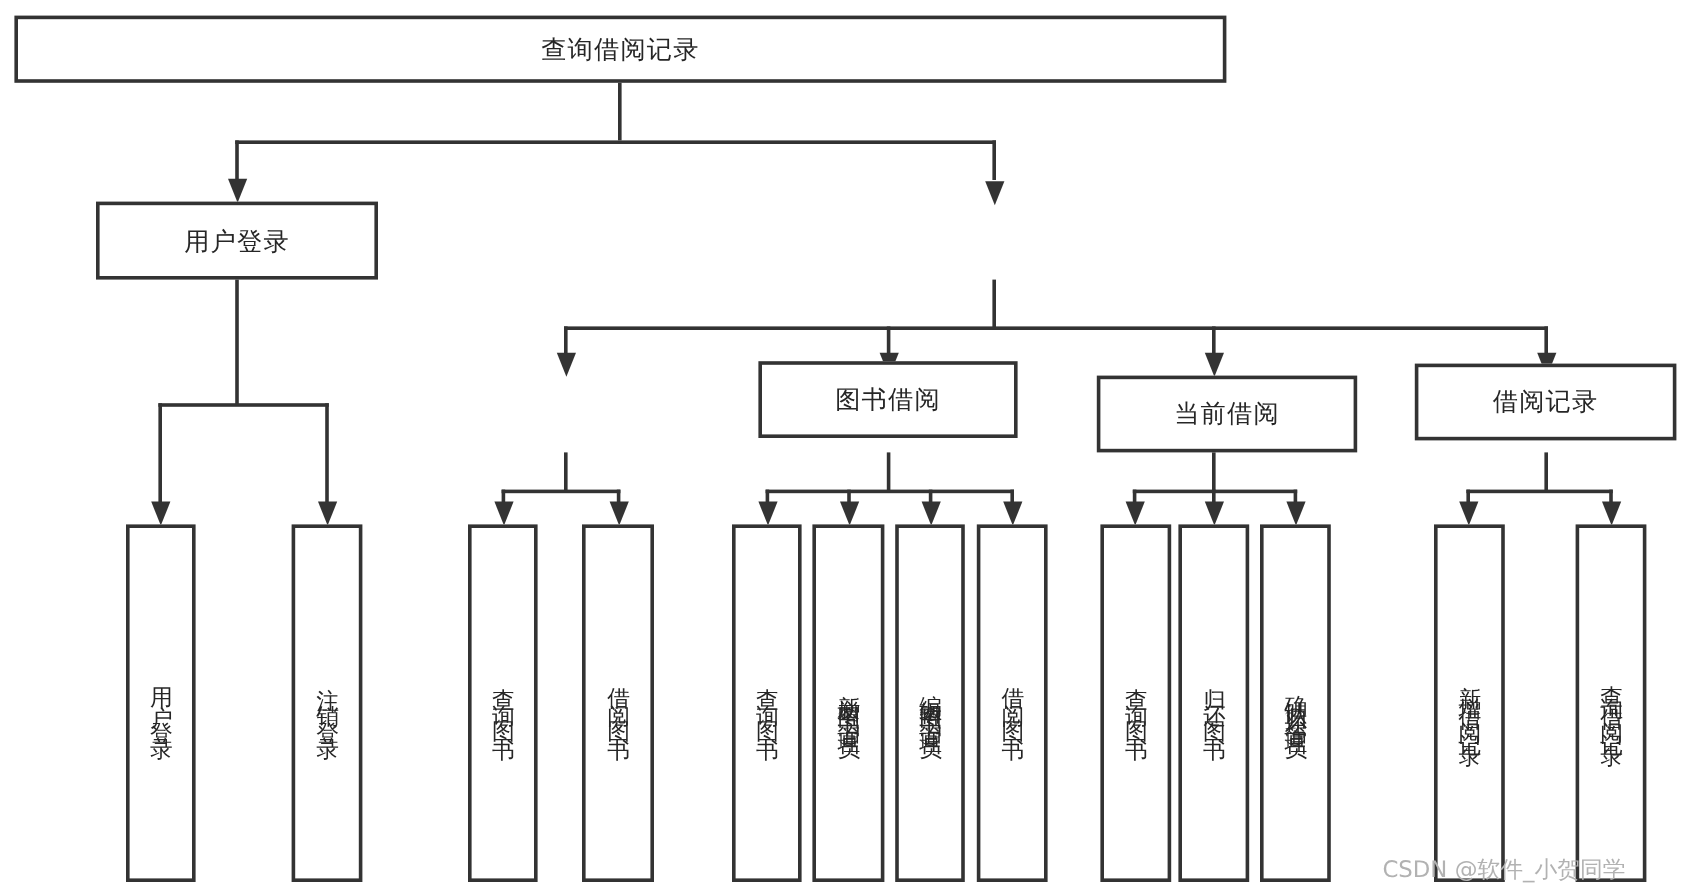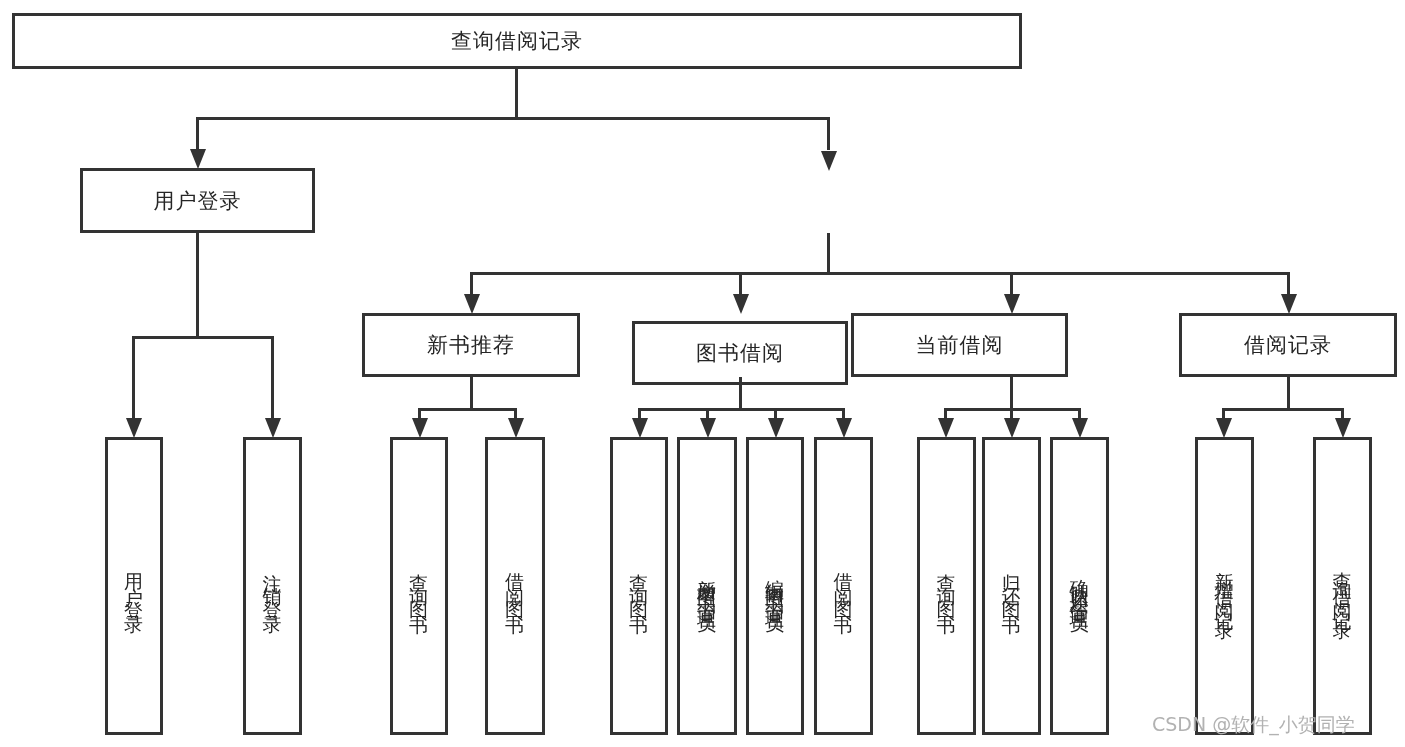--- a/index.html
+++ b/index.html
@@ -85,30 +85,27 @@
   <div class="hl" style="left:470px;top:272px;width:820px"></div>
   <div class="vl" style="left:470px;top:272px;height:24px"></div>
   <div class="arr" style="left:464px;top:294px"></div>
   <div class="vl" style="left:739px;top:272px;height:24px"></div>
   <div class="arr" style="left:733px;top:294px"></div>
   <div class="vl" style="left:1010px;top:272px;height:24px"></div>
   <div class="arr" style="left:1004px;top:294px"></div>
   <div class="vl" style="left:1287px;top:272px;height:24px"></div>
   <div class="arr" style="left:1281px;top:294px"></div>
 
-  <div class="node hnode" style="left:362px;top:313px;width:218px;height:64px">
-    <span>新书推荐</span>
-  </div>
-  <div class="node hnode" style="left:632px;top:321px;width:216px;height:64px">
+  <div class="node hnode" style="left:632px;top:301px;width:216px;height:64px">
     <span>图书借阅</span>
   </div>
-  <div class="node hnode" style="left:851px;top:313px;width:217px;height:64px">
+  <div class="node hnode" style="left:914px;top:313px;width:217px;height:64px">
     <span>当前借阅</span>
   </div>
-  <div class="node hnode" style="left:1179px;top:313px;width:218px;height:64px">
+  <div class="node hnode" style="left:1179px;top:303px;width:218px;height:64px">
     <span>借阅记录</span>
   </div>
 
   <div class="vl" style="left:470px;top:377px;height:33px"></div>
   <div class="hl" style="left:418px;top:408px;width:99px"></div>
   <div class="vl" style="left:418px;top:408px;height:12px"></div>
   <div class="arr" style="left:412px;top:418px"></div>
   <div class="vl" style="left:514px;top:408px;height:12px"></div>
   <div class="arr" style="left:508px;top:418px"></div>
 

